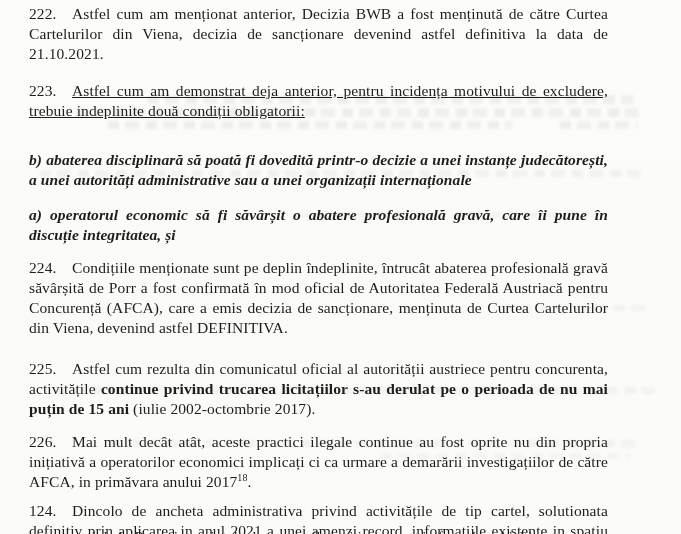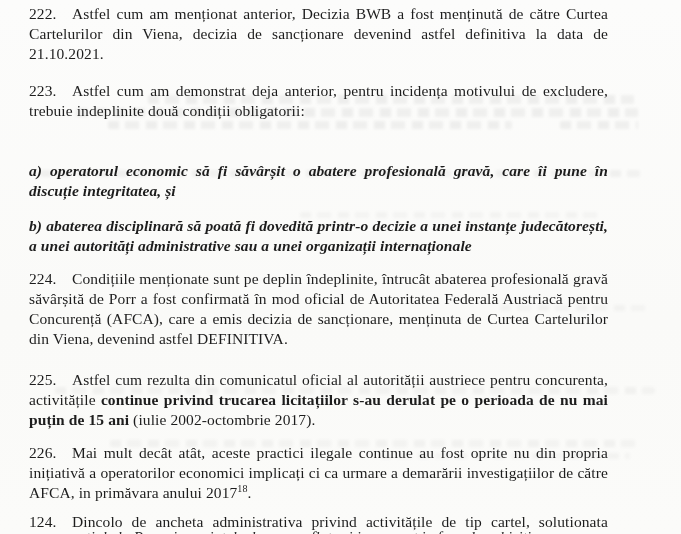--- a/index.html
+++ b/index.html
@@ -30,21 +30,21 @@
     line-height: 20px;
     text-align: justify;
     letter-spacing: 0.1px;
   }
   .pnum {
     display: inline-block;
     width: 43px;
   }
   
   .para:nth-child(1) { margin-bottom: 17px; }  
-  .para:nth-child(2) { margin-bottom: 40px; }  
+  .para:nth-child(2) { margin-bottom: 29px; text-decoration: underline; }  
   .para:nth-child(3) { margin-bottom: 15px; }  
   .para:nth-child(4) { margin-bottom: 13px; }  
   .para:nth-child(5) { margin-bottom: 21px; }  
   .para:nth-child(6) { margin-bottom: 13px; }  
   .para:nth-child(7) { margin-bottom: 9px; }   
 
   .seg-regular { font-style: normal; font-weight: normal; }
   .seg-bold { font-weight: bold; }
   .seg-bolditalic { font-weight: bold; font-style: italic; }
   .seg-superscript {
@@ -102,22 +102,22 @@
   <div class="bleed" style="left:300px; top:212px; width:300px; height:6px; opacity:0.10;"></div>
   <div class="bleed" style="left:500px; top:305px; width:150px; height:6px; opacity:0.10;"></div>
   <div class="bleed" style="left:55px;  top:387px; width:600px; height:7px; opacity:0.12;"></div>
   <div class="bleed" style="left:110px; top:440px; width:530px; height:7px; opacity:0.12;"></div>
   <div class="bleed" style="left:380px; top:453px; width:250px; height:6px; opacity:0.10;"></div>
   <div class="edge-shade"></div>
 
   <div class="text-block">
       <div class="para numbered"><span class="pnum">222.</span><span class="seg-regular">Astfel cum am menționat anterior, Decizia BWB a fost menținută de către Curtea Cartelurilor din Viena, decizia de sancționare devenind astfel definitiva la data de 21.10.2021.</span></div>
       <div class="para numbered"><span class="pnum">223.</span><span class="seg-regular">Astfel cum am demonstrat deja anterior, pentru incidența motivului de excludere, trebuie indeplinite două condiții obligatorii:</span></div>
+      <div class="para lettered"><span class="seg-bolditalic">b) abaterea disciplinară să poată fi dovedită printr-o decizie a unei instanțe judecătorești, a unei autorități administrative sau a unei organizații internaționale</span></div>
       <div class="para lettered"><span class="seg-bolditalic">a) operatorul economic să fi săvârșit o abatere profesională gravă, care îi pune în discuție integritatea, și</span></div>
-      <div class="para lettered"><span class="seg-bolditalic">b) abaterea disciplinară să poată fi dovedită printr-o decizie a unei instanțe judecătorești, a unei autorități administrative sau a unei organizații internaționale</span></div>
       <div class="para numbered"><span class="pnum">224.</span><span class="seg-regular">Condițiile menționate sunt pe deplin îndeplinite, întrucât abaterea profesională gravă săvârșită de Porr a fost confirmată în mod oficial de Autoritatea Federală Austriacă pentru Concurență (AFCA), care a emis decizia de sancționare, menținuta de Curtea Cartelurilor din Viena, devenind astfel DEFINITIVA.</span></div>
       <div class="para numbered"><span class="pnum">225.</span><span class="seg-regular">Astfel cum rezulta din comunicatul oficial al autorității austriece pentru concurenta, activitățile </span><span class="seg-bold">continue privind trucarea licitațiilor s-au derulat pe o perioada de nu mai puțin de 15 ani</span><span class="seg-regular"> (iulie 2002-octombrie 2017).</span></div>
       <div class="para numbered"><span class="pnum">226.</span><span class="seg-regular">Mai mult decât atât, aceste practici ilegale continue au fost oprite nu din propria inițiativă a operatorilor economici implicați ci ca urmare a demarării investigațiilor de către AFCA, in primăvara anului 2017</span><span class="seg-superscript">18</span><span class="seg-regular">.</span></div>
       <div class="para numbered"><span class="pnum">124.</span><span class="seg-regular">Dincolo de ancheta administrativa privind activitățile de tip cartel, solutionata definitiv prin aplicarea in anul 2021 a unei amenzi record, informatiile existente in spatiu public</span></div>
     </div>
 
   <div class="partial-line">
     <span>concurentiale la Porr si asociatele de grup, aflate si in prezent in faza de achizitie</span>
   </div>
 

